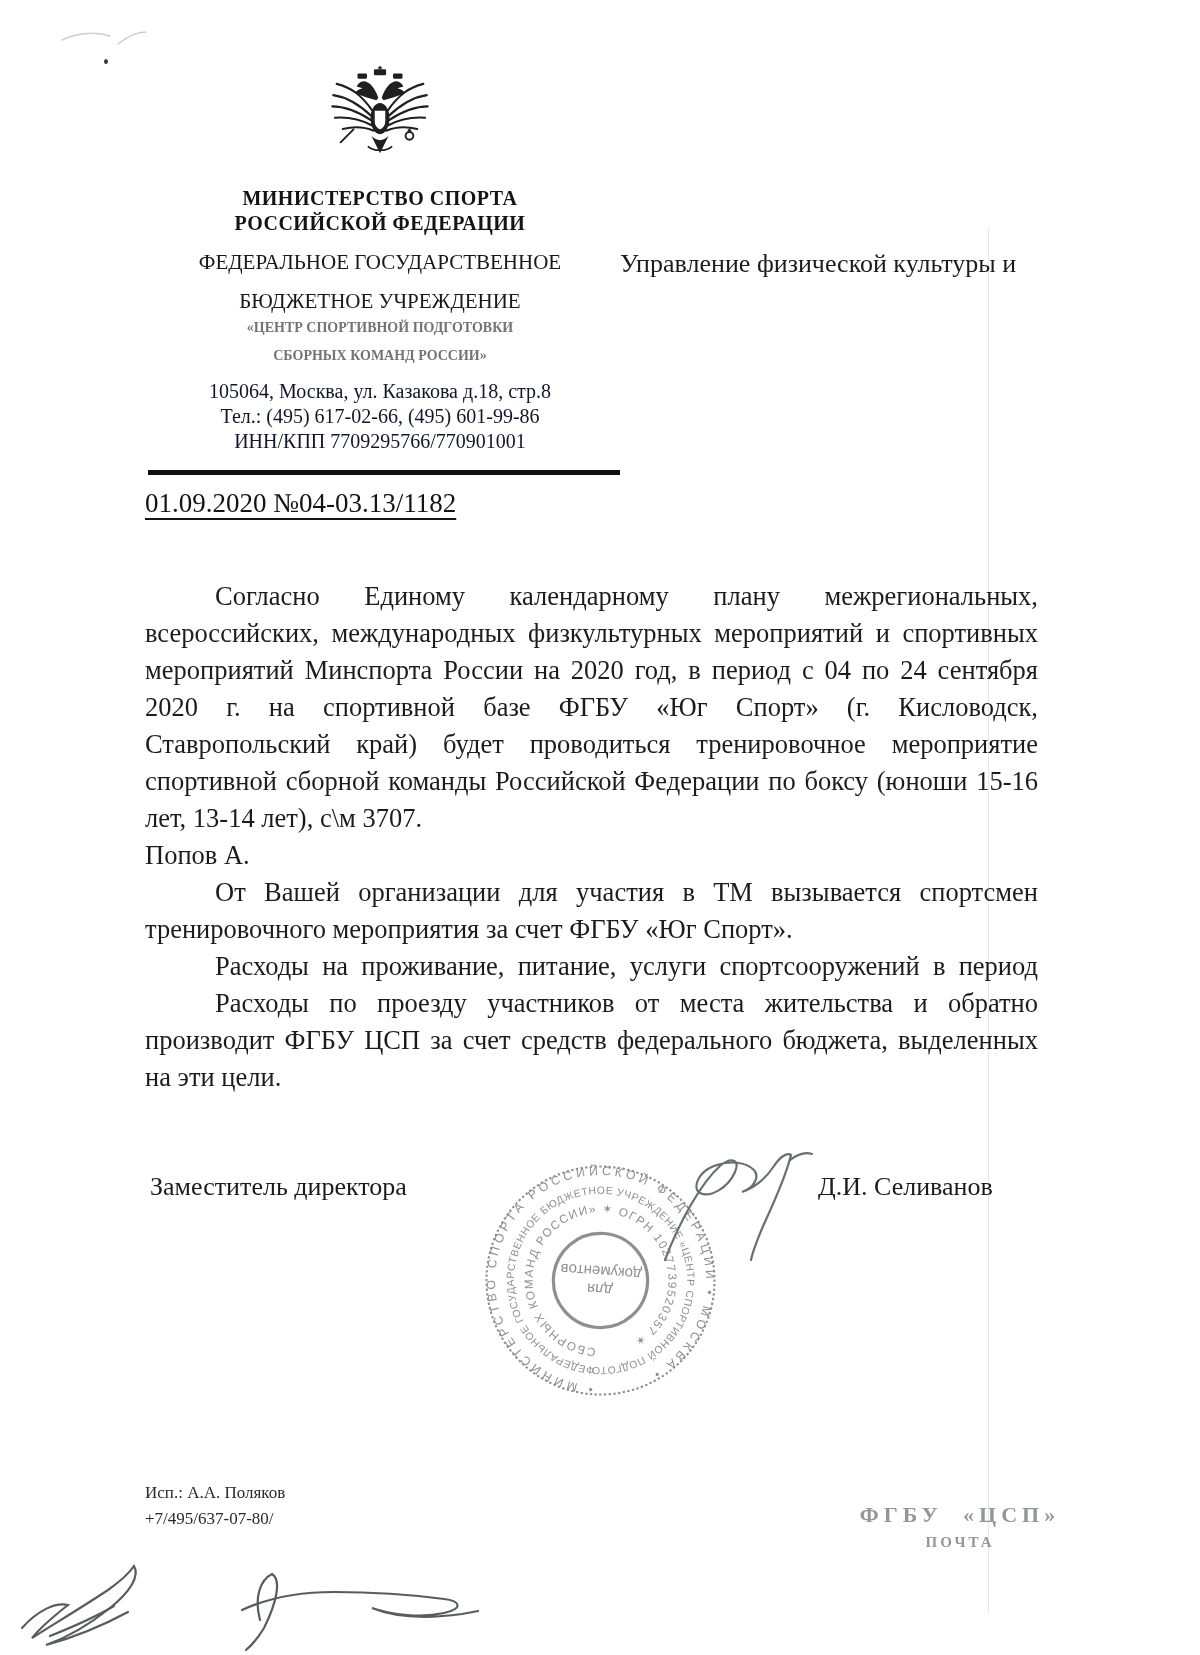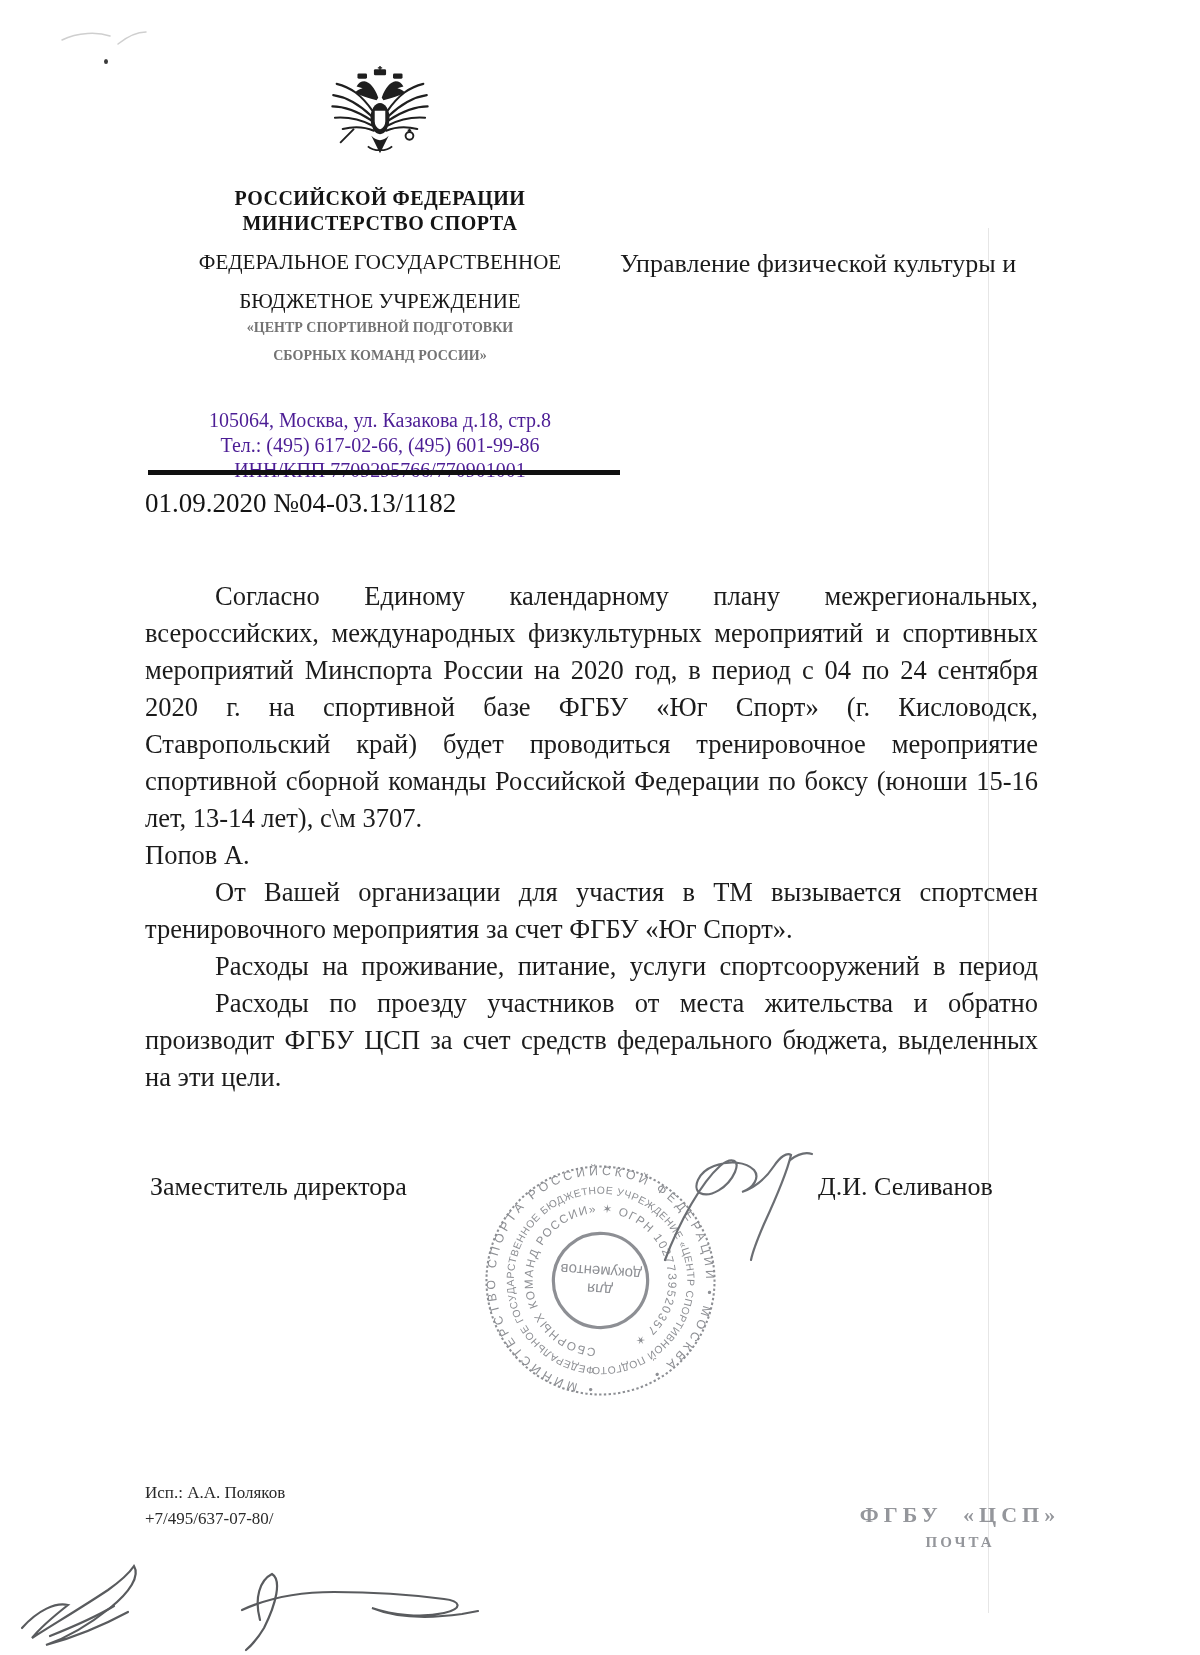--- a/index.html
+++ b/index.html
@@ -7,29 +7,29 @@
     position:relative; width:1200px; height:1655px; margin:0 auto;
     background:#ffffff; overflow:hidden;
     font-family:"Liberation Serif", serif; color:#161616;
   }
   
   .header-left { position:absolute; left:140px; top:66px; width:480px; text-align:center; }
   .emblem { display:block; margin:0 auto 8px auto; }
   .ministry { font-weight:bold; font-size:20px; line-height:25px; letter-spacing:0.5px; color:#141414;}
   .org-plain { margin-top:13px; font-size:21px; line-height:26px; color:#181818; }
   .org-bold  { font-weight:bold; font-size:14px; line-height:28px; color:#737373; }
-  .addr { margin-top:38px; font-size:20px; line-height:25px; color:#4c1d95; }
+  .addr { margin-top:9px; font-size:20px; line-height:25px; color:#0f172a; }
   .header-right {
     position:absolute; left:620px; top:246px; width:480px;
     font-size:26px; line-height:36px; color:#1b1b1b;
   }
   .sep-line { position:absolute; left:148px; top:470px; width:472px; height:5px; background:#101010; }
   .ref-line {
     position:absolute; left:145px; top:488px; font-size:27px; color:#141414;
-    text-decoration-thickness:2px; text-underline-offset:6px;
+    text-decoration:underline; text-decoration-thickness:2px; text-underline-offset:6px;
   }
   
   .body-text { position:absolute; left:145px; top:578px; width:893px; font-size:26.5px; line-height:37px; color:#1c1c1c; }
   .body-line { white-space:nowrap; overflow:hidden; text-align:justify; text-align-last:justify; height:37px; }
   .body-line.indent { text-indent:70px; }
   .body-line.last { text-align-last:left; }
   
   .sig-position { position:absolute; left:150px; top:1172px; font-size:26px; color:#1b1b1b; }
   .sig-name     { position:absolute; left:818px; top:1172px; font-size:26px; color:#1b1b1b; }
   .stamp-wrap { position:absolute; left:478px; top:1158px; width:245px; height:245px; filter:blur(0.3px); opacity:0.92; }
@@ -86,22 +86,22 @@
       <path d="M53 50 h14 v13 c0 6 -3.5 9 -7 10.5 C56.5 72 53 69 53 63 Z" fill="#ffffff" stroke="#1f1f1f" stroke-width="1.8"></path>
 
       <path d="M50 80 l10 20 10 -20 c-3.5 3.5 -6.5 5 -10 5 c-3.5 0 -6.5 -1.5 -10 -5 z" fill="#1f1f1f"></path>
       <path d="M46 92 C52 98 68 98 74 92" stroke="#1f1f1f" stroke-width="2" fill="none"></path>
 
       <path d="M30 72 L16 86 M14 88 l4 -4" stroke="#1f1f1f" stroke-width="2.2"></path>
       <circle cx="94" cy="80" r="4.5" fill="none" stroke="#1f1f1f" stroke-width="2.2"></circle>
       <path d="M94 75.5 v-4 M92 73.5 h4" stroke="#1f1f1f" stroke-width="1.6"></path>
     </svg>
 
+    <div class="ministry">МИНИСТЕРСТВО  СПОРТА</div>
     <div class="ministry">РОССИЙСКОЙ ФЕДЕРАЦИИ</div>
-    <div class="ministry">МИНИСТЕРСТВО  СПОРТА</div>
 
     <div class="org-plain">ФЕДЕРАЛЬНОЕ ГОСУДАРСТВЕННОЕ</div>
     <div class="org-plain">БЮДЖЕТНОЕ УЧРЕЖДЕНИЕ</div>
     <div class="org-bold">«ЦЕНТР СПОРТИВНОЙ ПОДГОТОВКИ</div>
     <div class="org-bold">СБОРНЫХ КОМАНД РОССИИ»</div>
 
     <div class="addr">
       <div>105064, Москва, ул. Казакова д.18, стр.8</div>
       <div>Тел.: (495) 617-02-66, (495) 601-99-86</div>
       <div>ИНН/КПП 7709295766/770901001</div>

